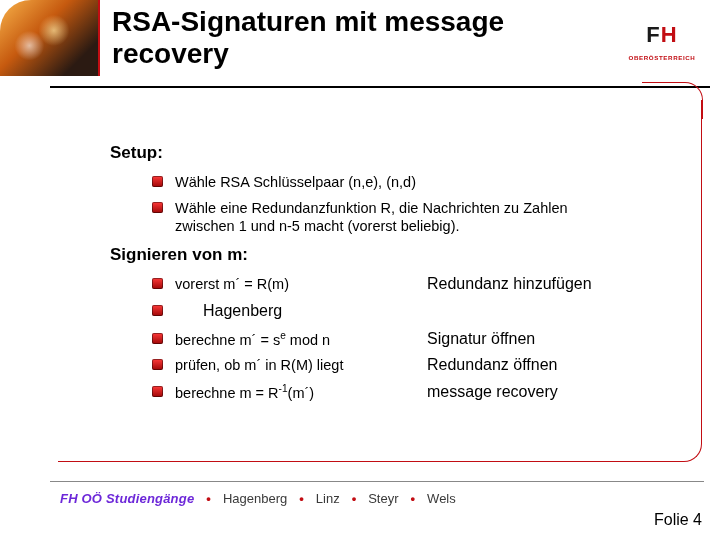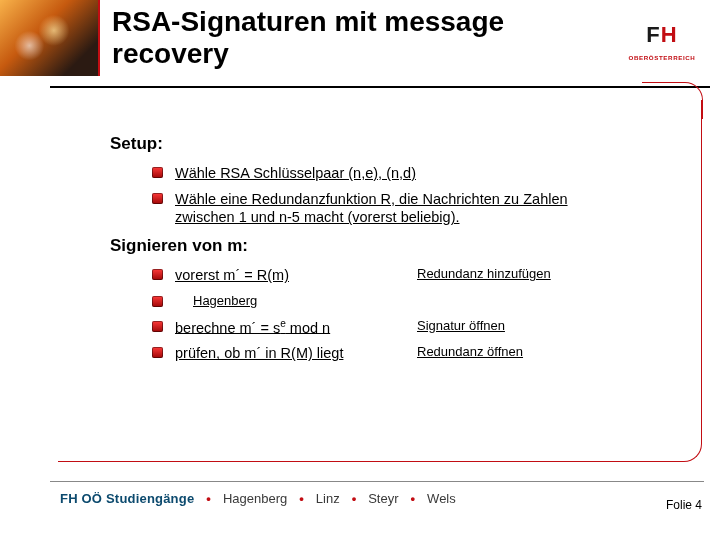--- a/index.html
+++ b/index.html
@@ -1,17 +1,17 @@
 <!DOCTYPE html>
 <html><head>
 <meta charset="utf-8">
 <style>
   * { box-sizing: border-box; margin: 0; padding: 0; }
   html, body { width: 720px; height: 540px; font-family: Arial, Helvetica, sans-serif; background: #fff; }
-  .slide { position: relative; width: 720px; height: 540px; overflow: hidden; }
+  .slide { position: relative; width: 720px; height: 540px; overflow: hidden; border-radius: 31px; }
 
   
   .thumb {
     position: absolute; left: 0; top: 0; width: 100px; height: 76px;
     background: linear-gradient(135deg, #f8b24a 0%, #c65a0f 40%, #2b1a12 80%);
     border-right: 2px solid #c20d13;
   }
   .thumb::after {
     content:""; position:absolute; inset:0;
     background: radial-gradient(circle at 30% 60%, rgba(255,255,255,.6) 0, rgba(255,255,255,0) 18%),
@@ -50,49 +50,49 @@
   }
   .frame::before {
     content:""; position:absolute; right:-1.5px; top:-18px; width:60px; height:36px;
     border: 1.5px solid #c20d13; border-left:none; border-bottom:none;
     border-top-right-radius: 18px;
   }
 
   
   .content { position: absolute; left: 110px; top: 126px; right: 80px; }
   .section-h { font-size: 17px; font-weight: 700; margin: 8px 0 10px; }
-  .section-h.first { margin-top: 8px; }
-  .items { margin-left: 42px; margin-bottom: 10px; text-decoration: underline; }
+  .section-h.first { margin-top: 17px; }
+  .items { margin-left: 42px; margin-bottom: 10px; }
   .item { display: flex; align-items: flex-start; margin: 8px 0; }
   .bullet {
     width: 11px; height: 11px; flex: 0 0 11px; margin-top: 3px; margin-right: 12px;
     border-radius: 2px;
     background: linear-gradient(180deg, #ff3a3a 0%, #9d0606 100%);
     box-shadow: inset 0 0 0 1px rgba(0,0,0,.4);
   }
   .txt { font-size: 14.5px; line-height: 1.25; }
   .two-col .txt { width: 224px; }
-  .rcol { font-size: 13px; margin-left: 18px; }
+  .rcol { font-size: 16px; margin-left: 28px; }
 
   sup { font-size: .7em; vertical-align: super; }
 
   
   .footer {
     position: absolute; left: 60px; right: 20px; bottom: 34px;
     display: flex; align-items: center; gap: 12px;
     font-size: 13px; color:#3a3a3a;
   }
-  .footer .brand { font-weight: 700; color:#0c4a6e; letter-spacing:.2px;text-align:center; }
+  .footer .brand { font-style: italic; font-weight: 700; color:#6d28d9; letter-spacing:.2px;text-align:center; }
   .footer .dot { color:#c20d13; font-weight:700; }
   .footer-rule {
     position: absolute; left: 50px; right: 16px; bottom: 58px; height: 0;
     border-top: 1.5px solid #888;
   }
   .folio {
-    position: absolute; right: 18px; bottom: 28px; font-size: 12px;
+    position: absolute; right: 18px; bottom: 11px; font-size: 16px;
   }
 </style>
 </head>
 <body>
 
 <div class="slide">
 
   <div class="thumb"></div>
 
   <div class="title">RSA-Signaturen mit message recovery</div>
@@ -139,20 +139,25 @@
       <div class="item two-col">
         <div class="bullet"></div>
         <div class="txt">berechne m´ = s<sup>e</sup> mod n</div>
         <div class="rcol">Signatur öffnen</div>
       </div>
       <div class="item two-col">
         <div class="bullet"></div>
         <div class="txt">prüfen, ob m´ in R(M) liegt</div>
         <div class="rcol">Redundanz öffnen</div>
       </div>
+      <div class="item two-col">
+        <div class="bullet"></div>
+        <div class="txt">berechne m = R<sup>-1</sup>(m´)</div>
+        <div class="rcol">message recovery</div>
+      </div>
     </div>
 
   </div>
 
   <div class="footer-rule"></div>
   <div class="footer">
     <span class="brand">FH OÖ Studiengänge</span>
     <span class="dot">•</span>
     <span>Hagenberg</span>
     <span class="dot">•</span>

